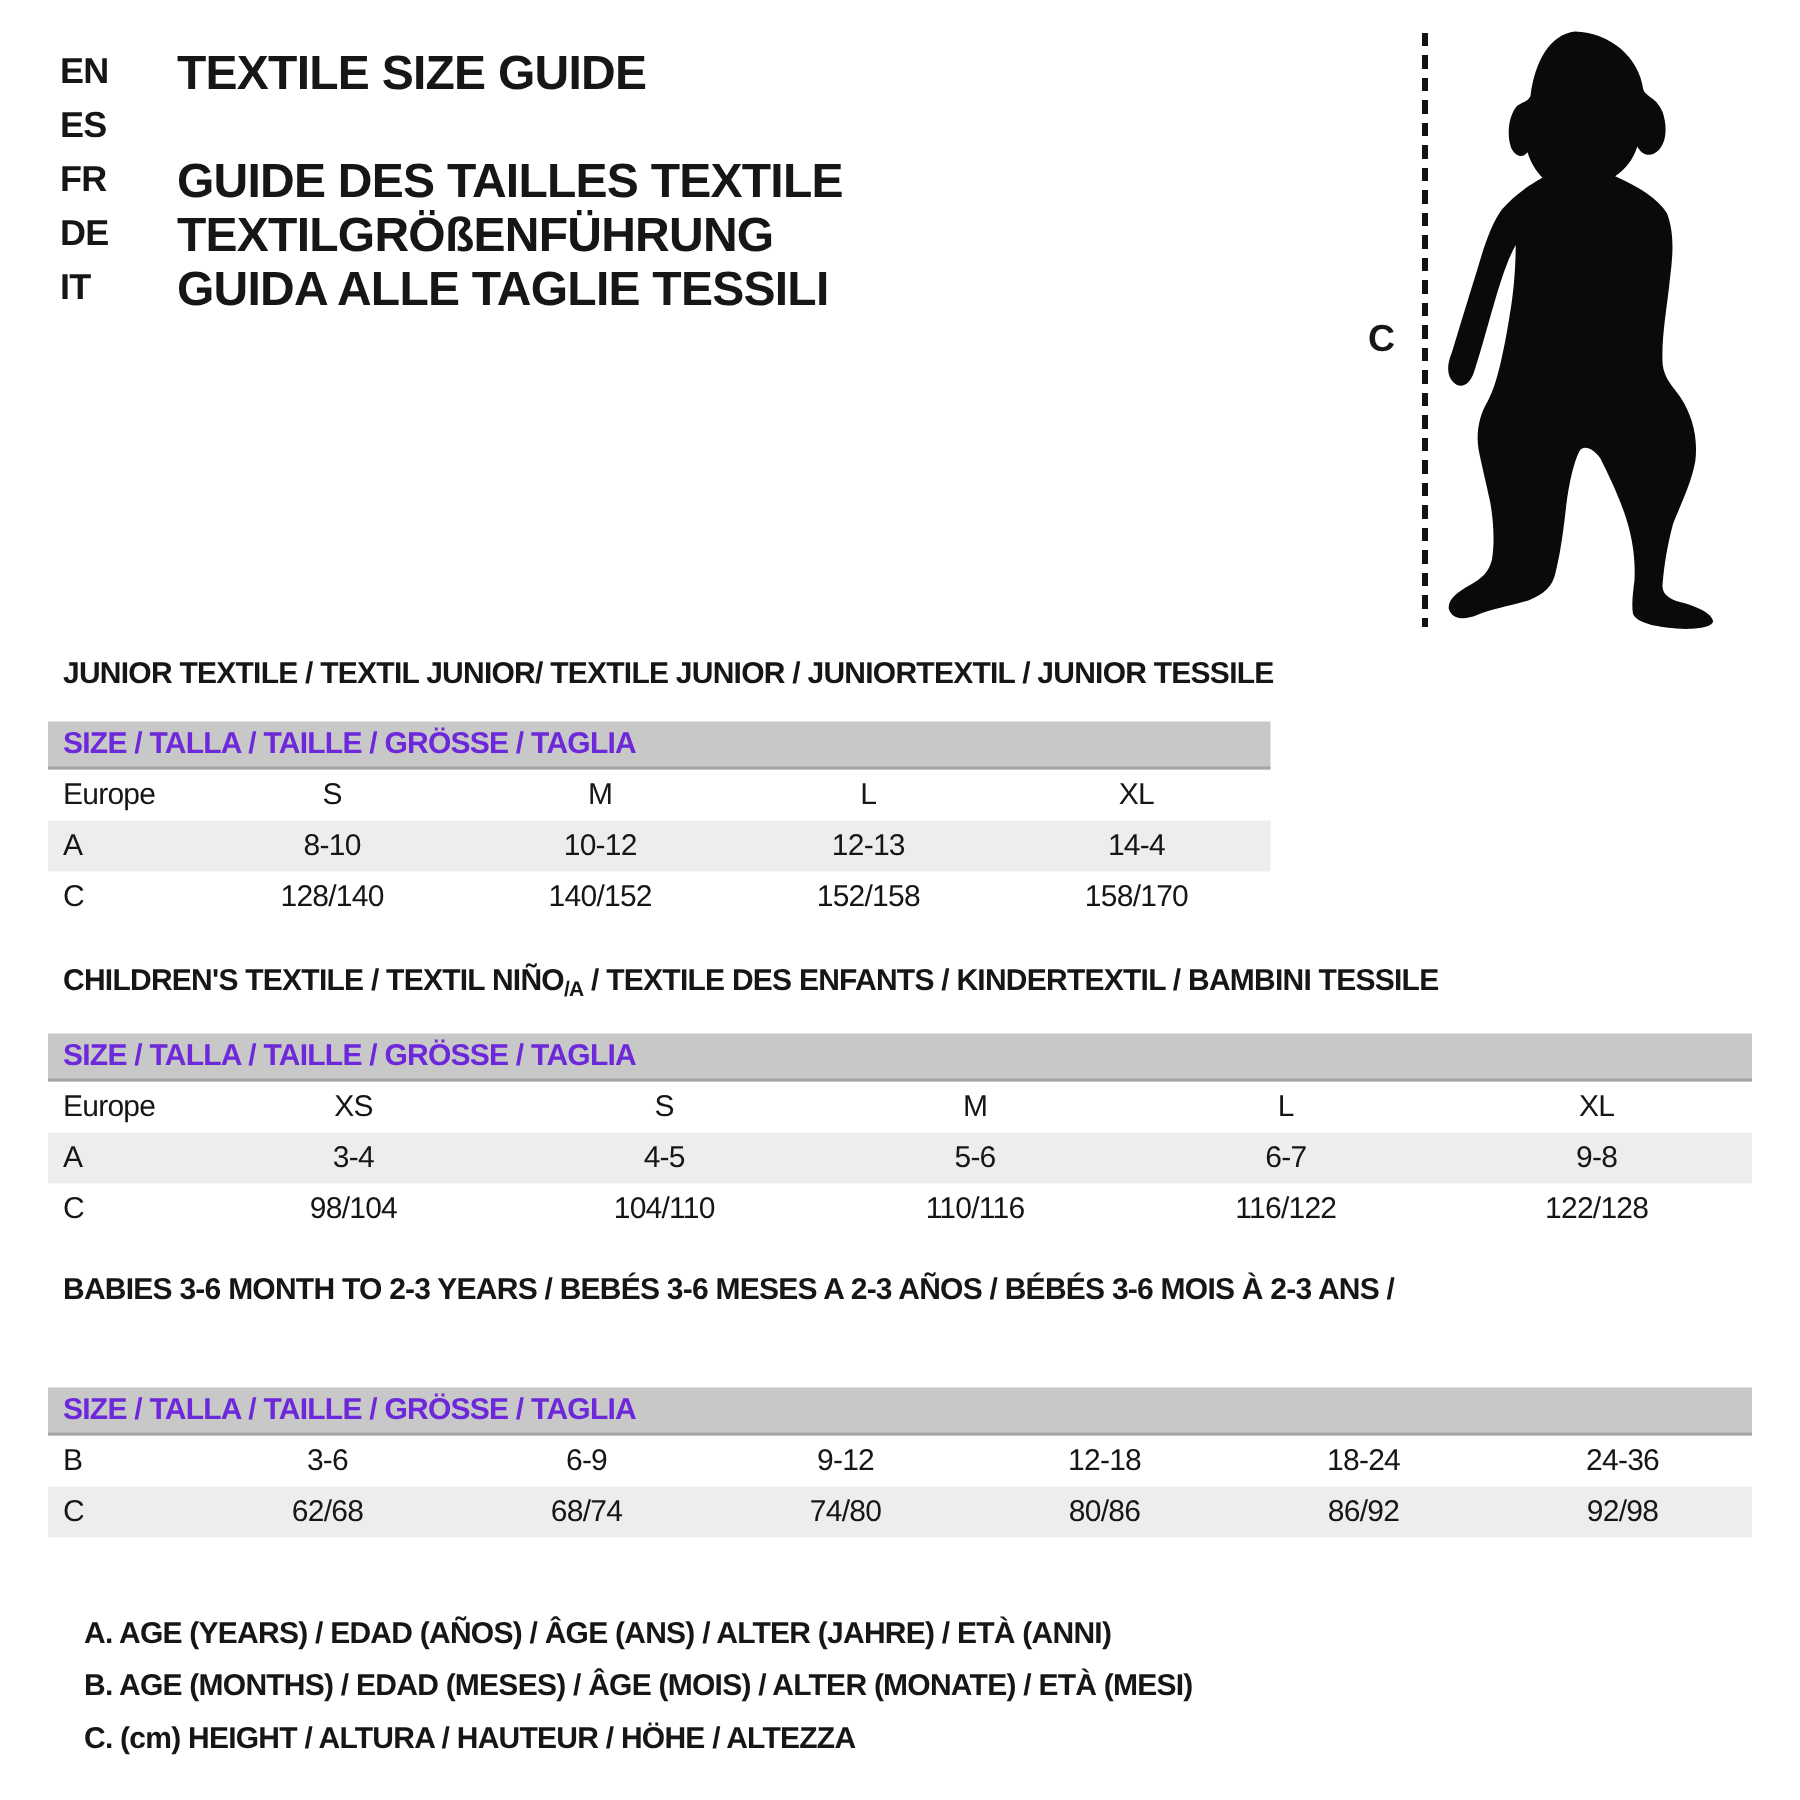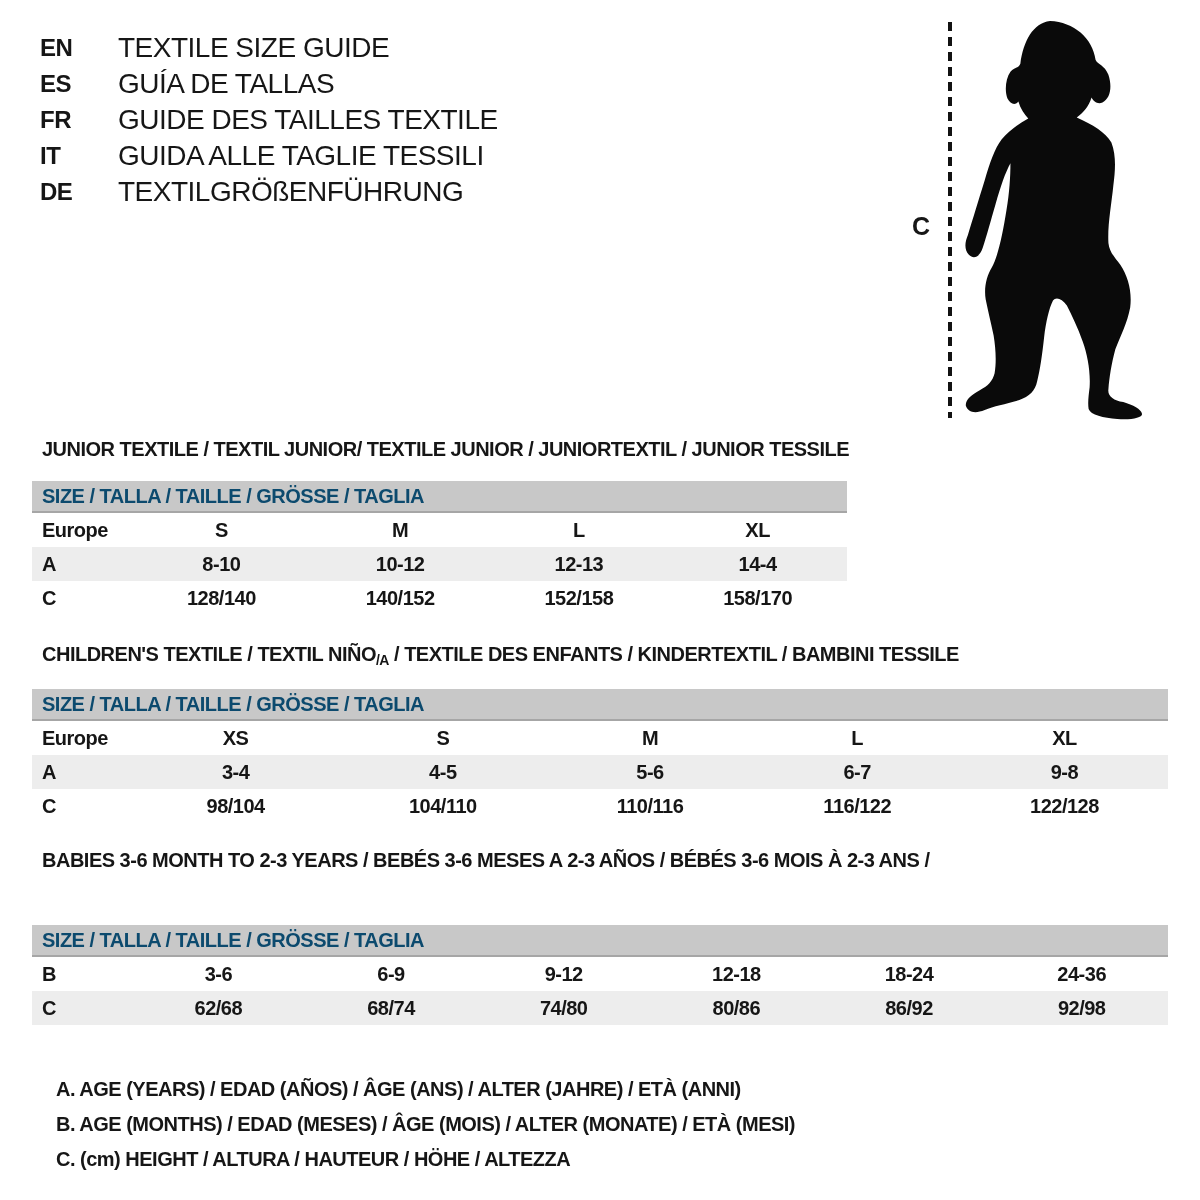--- a/index.html
+++ b/index.html
@@ -10,21 +10,21 @@
     font-family: "Liberation Sans", sans-serif;
     color: #161616;
     letter-spacing: -0.5px;
     overflow: hidden;
   }
 
   
   .lang-block { position: absolute; left: 40px; top: 30px; }
   .lang-row { display: flex; height: 36px; line-height: 36px; align-items: flex-end; }
   .lang-code { width: 78px; font-weight: bold; font-size: 24px; }
-  .lang-title { font-weight: normal; font-size: 28px; white-space: nowrap; }
+  .lang-title { font-weight: bold; font-size: 32px; white-space: nowrap; }
 
   
   .c-label {
     position: absolute; left: 912px; top: 212px;
     font-weight: bold; font-size: 25px;
   }
   .dashes {
     position: absolute; left: 948px; top: 22px; width: 4px; height: 396px;
     background: repeating-linear-gradient(to bottom, #121212 0px, #121212 9px, transparent 9px, transparent 15px);
   }
@@ -43,23 +43,23 @@
 
   
   .size-table { position: absolute; left: 32px; }
   .t-narrow { width: 815px; }
   .t-wide   { width: 1136px; }
   .thead {
     height: 32px; line-height: 31px;
     background: #c8c8c8;
     border-bottom: 2px solid #a6a6a6;
     padding-left: 10px;
-    font-weight: bold; font-size: 20px; color: #0c4a6e;
-  }
-  .trow { display: flex; height: 34px; line-height: 34px; font-weight: bold; font-size: 20px; align-items: center; }
+    font-weight: bold; font-size: 20px; color: #6d28d9;
+  }
+  .trow { display: flex; height: 34px; line-height: 34px; font-weight: normal; font-size: 20px; align-items: center; }
   .trow.shade { background: #ededed; }
   .tlabel { width: 100px; padding-left: 10px; }
   .tcell { flex: 1; text-align: center; }
 
   .table-junior   { top: 481px; }
   .table-children { top: 689px; }
   .table-babies   { top: 925px; }
 
   
   .legend { position: absolute; left: 56px; top: 1072px; }
@@ -68,33 +68,32 @@
 </head>
 <body>
 
 <div class="lang-block">
   <div class="lang-row">
     <span class="lang-code">EN</span>
     <span class="lang-title">TEXTILE SIZE GUIDE</span>
   </div>
   <div class="lang-row">
     <span class="lang-code">ES</span>
-    <span class="lang-title">GUÍA DE TALLAS</span>
   </div>
   <div class="lang-row">
     <span class="lang-code">FR</span>
     <span class="lang-title">GUIDE DES TAILLES TEXTILE</span>
   </div>
   <div class="lang-row">
+    <span class="lang-code">DE</span>
+    <span class="lang-title">TEXTILGRÖßENFÜHRUNG</span>
+  </div>
+  <div class="lang-row">
     <span class="lang-code">IT</span>
     <span class="lang-title">GUIDA ALLE TAGLIE TESSILI</span>
-  </div>
-  <div class="lang-row">
-    <span class="lang-code">DE</span>
-    <span class="lang-title">TEXTILGRÖßENFÜHRUNG</span>
   </div>
 </div>
 
 <span class="c-label">C</span>
 <div class="dashes"></div>
 <svg class="toddler" viewBox="955 15 192 410" preserveAspectRatio="none" xmlns="http://www.w3.org/2000/svg">
   <path d="M1048,20
     C1072,21 1091,37 1094,59
     C1096,64 1103,64 1107,74
     C1111,86 1109,98 1101,102

